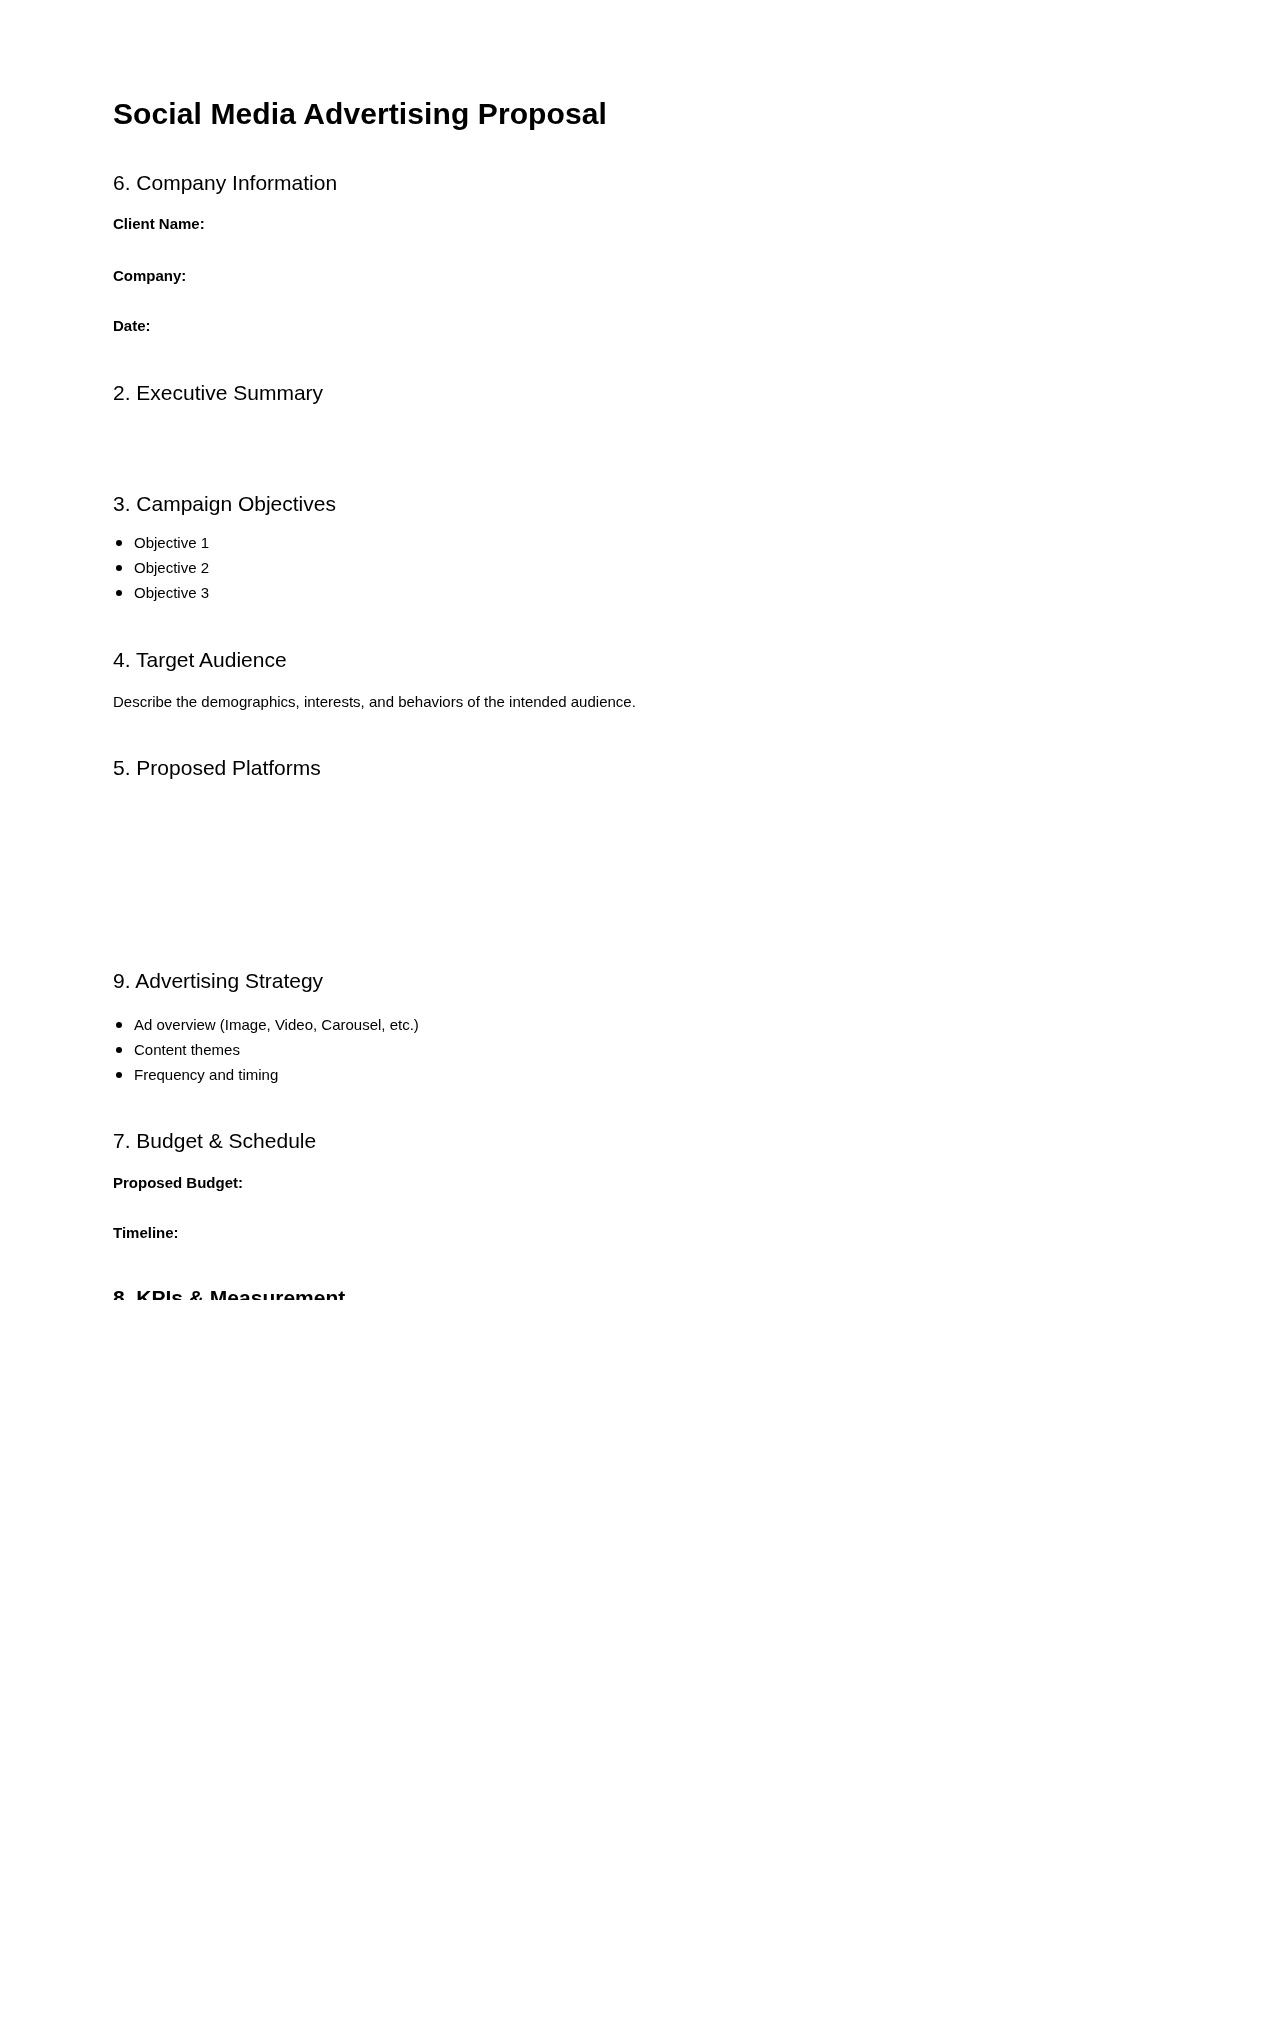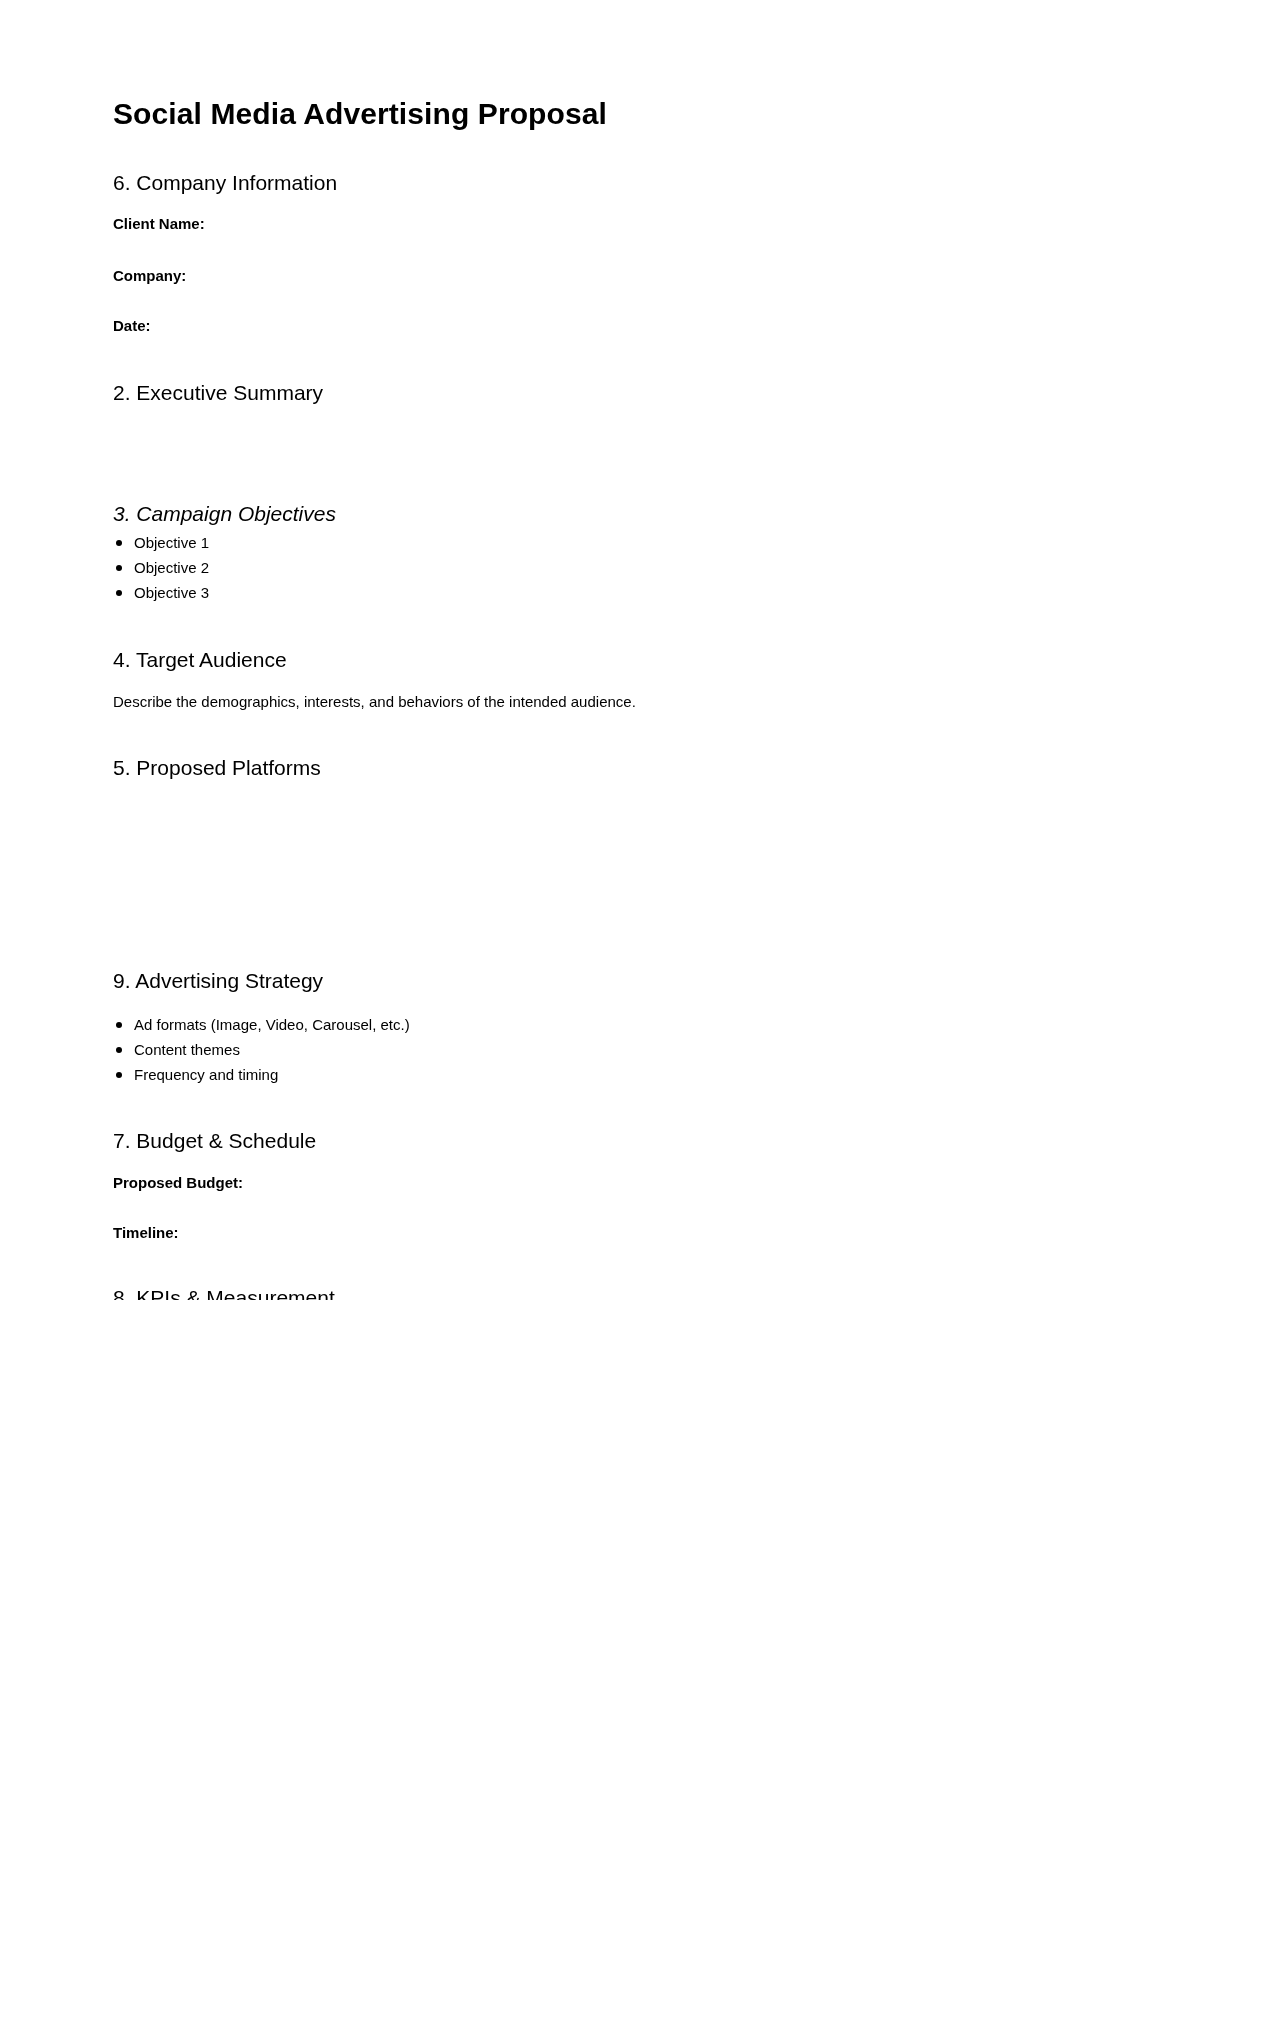--- a/index.html
+++ b/index.html
@@ -72,32 +72,32 @@
     }
 
     
     #title { top: 96px; }
     #s1-h { top: 169px; }
     #s1-f0 { top: 211px; }
     #s1-f1 { top: 263px; }
     #s1-f2 { top: 313px; }
     #s2-h { top: 379px; }
     #s2-p { top: 422px; }
-    #s3-h { top: 500px; font-style: italic; }
+    #s3-h { top: 490px; }
     #s3-l { top: 530px; }
     #s4-h { top: 646px; }
     #s4-p { top: 689px; }
     #s5-h { top: 754px; }
     #s5-l { top: 799px; }
     #s6-h { top: 967px; }
     #s6-l { top: 1012px; }
     #s7-h { top: 1127px; }
     #s7-f0 { top: 1170px; }
     #s7-f1 { top: 1220px; }
-    #s8-h { top: 1284px; }
+    #s8-h { top: 1284px; font-weight: bold; }
   </style>
 </head>
 <body>
 
 <div class="viewport">
 
   <h1 id="title" class="abs">Social Media Advertising Proposal</h1>
 
   <h2 id="s1-h" class="abs">6. Company Information</h2>
   <p id="s1-f0" class="abs label">Client Name:</p>
@@ -113,21 +113,21 @@
     <li><span class="bullet"></span><span>Objective 3</span></li>
   </ul>
 
   <h2 id="s4-h" class="abs">4. Target Audience</h2>
   <p id="s4-p" class="abs para">Describe the demographics, interests, and behaviors of the intended audience.</p>
 
   <h2 id="s5-h" class="abs">5. Proposed Platforms</h2>
 
   <h2 id="s6-h" class="abs">9. Advertising Strategy</h2>
   <ul id="s6-l" class="abs">
-    <li><span class="bullet"></span><span>Ad formats (Image, Video, Carousel, etc.)</span></li>
+    <li><span class="bullet"></span><span>Ad overview (Image, Video, Carousel, etc.)</span></li>
     <li><span class="bullet"></span><span>Content themes</span></li>
     <li><span class="bullet"></span><span>Frequency and timing</span></li>
   </ul>
 
   <h2 id="s7-h" class="abs">7. Budget &amp; Schedule</h2>
   <p id="s7-f0" class="abs label">Proposed Budget:</p>
   <p id="s7-f1" class="abs label">Timeline:</p>
 
   <h2 id="s8-h" class="abs">8. KPIs &amp; Measurement</h2>
 

